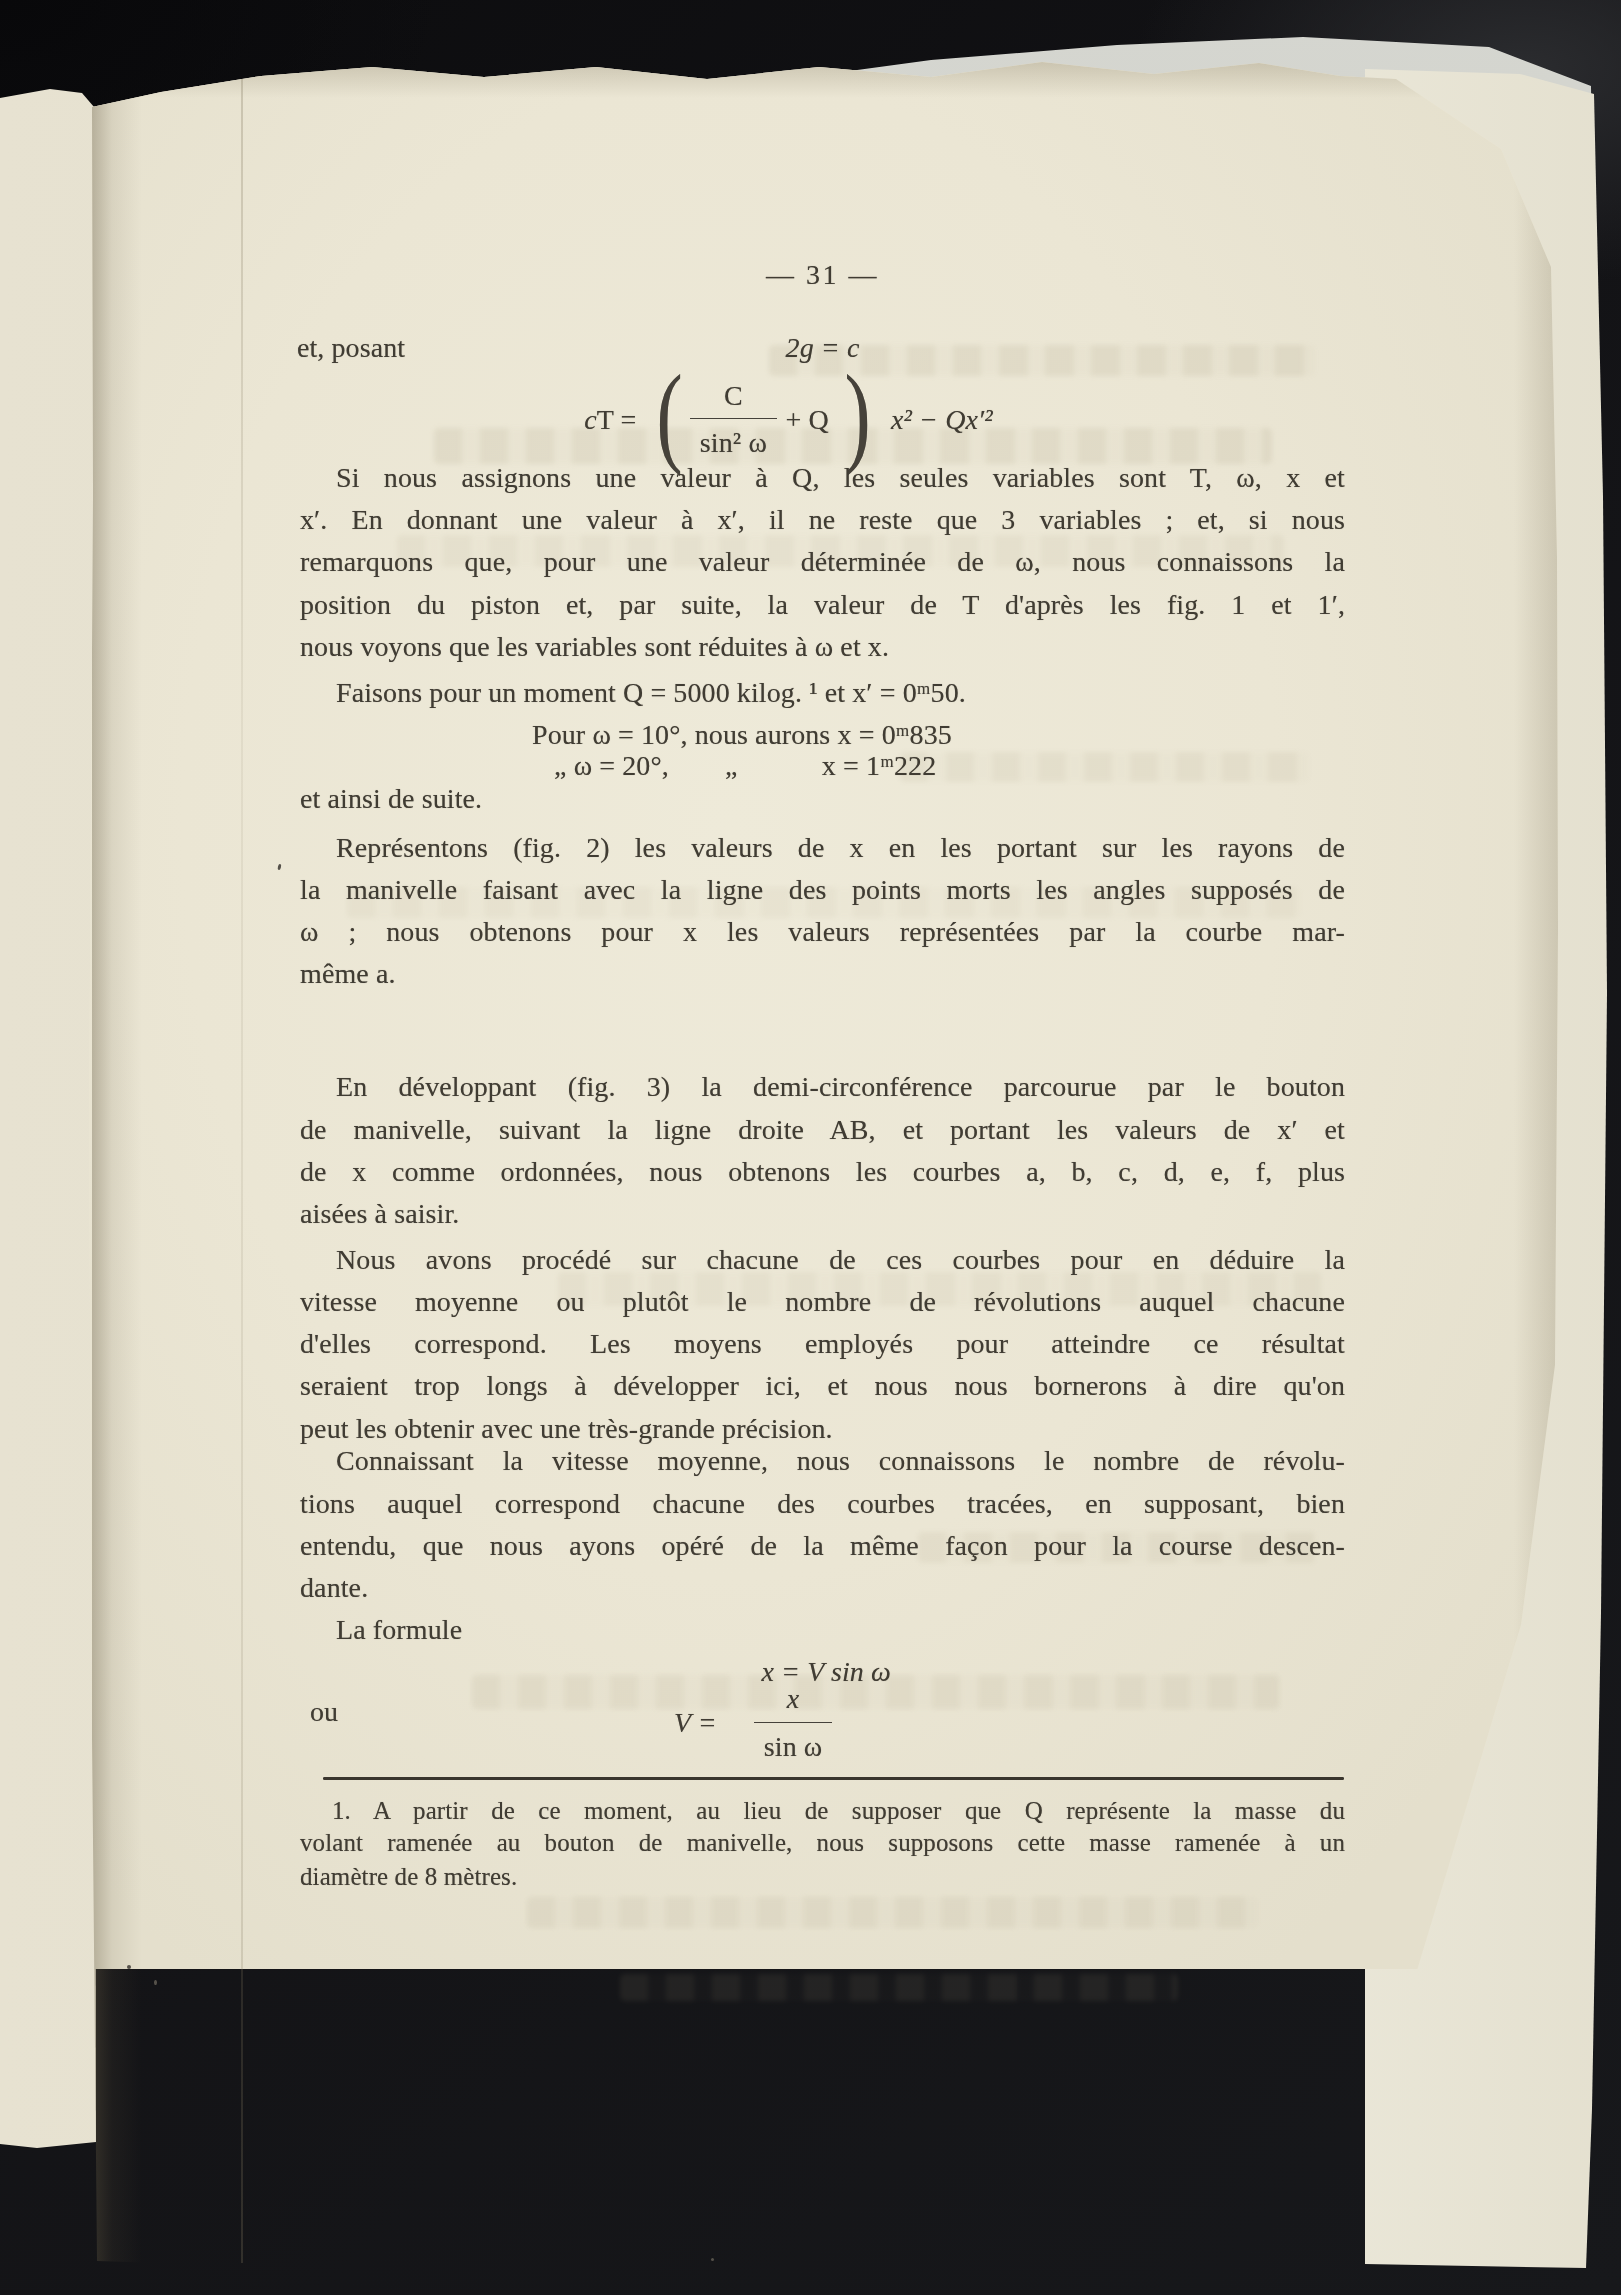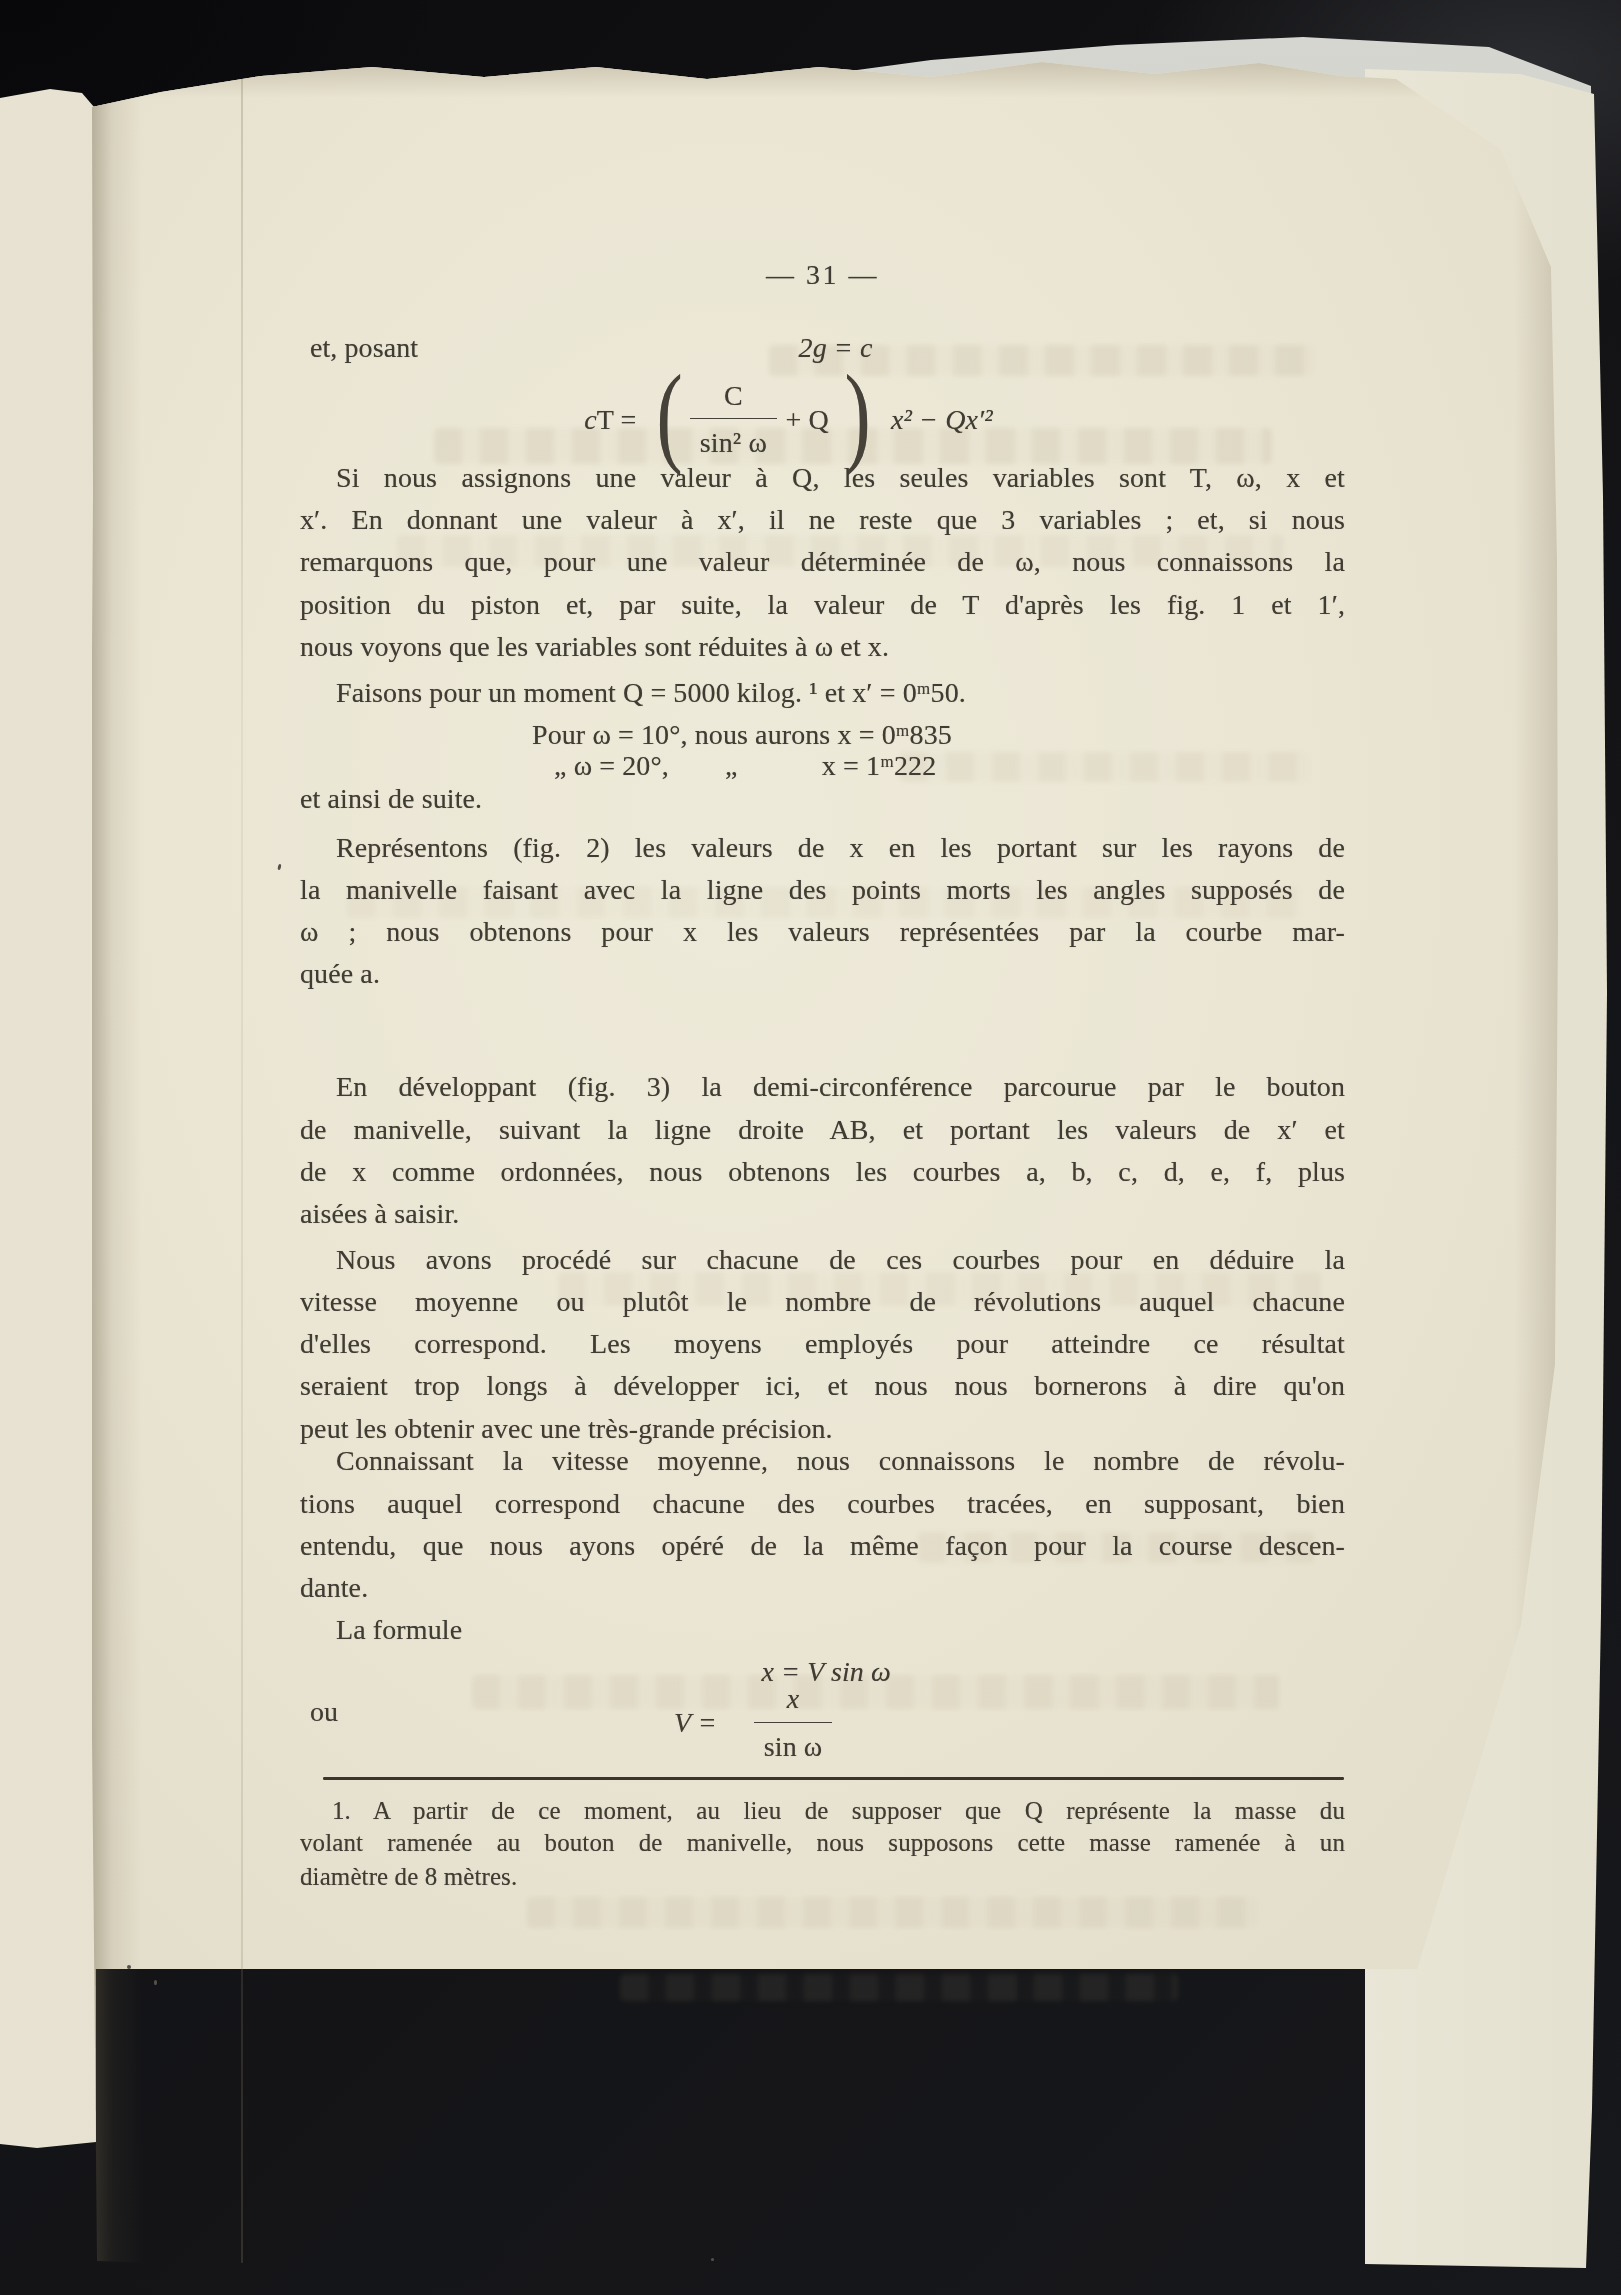--- a/index.html
+++ b/index.html
@@ -66,21 +66,21 @@
   .ln{left:300px; width:1045px;}
   .j{text-align:justify; text-align-last:justify; text-justify:inter-word;}
   .ind{text-indent:36px;}
   .center{text-align:center;}
   .fn{font-size:25px; line-height:34px;}
   .find{text-indent:32px;}
   .it{font-style:italic;}
 
   .pageno{letter-spacing:2.5px;}
 
-  .introline{left:300px; width:1045px;margin-left:13px;}
+  .introline{left:300px; width:1045px;}
   .introline .lbl{position:absolute; left:-3.1px; top:0;}
 
   .eq1{left:300px; width:1045px; top:363px; height:112px; display:flex; align-items:center; justify-content:center; transform:translateX(-34px);}
   .eq1 .gap{margin-right:13.6px;}
   .paren{font-size:112px; line-height:.78; font-weight:400; transform:scaleX(.7); margin:0 1.2px; padding-bottom:8.7px; color:#46423a;}
   .frac{display:inline-flex; flex-direction:column; align-items:center; vertical-align:middle;}
   .frac .num{padding:0 10px 4.3px;}
   .frac .den{border-top:1.9px solid #45413a; padding:5px 10px 0; white-space:nowrap;font-family:Liberation Serif, serif;}
   .plus{margin:0 8.7px;}
   .tail{margin-left:13.6px; white-space:nowrap;text-align:right;}
@@ -151,21 +151,21 @@
     <div class="txt ln" style="top:628px">nous voyons que les variables sont réduites à ω et x.</div>
 
     <div class="txt ln ind" style="top:674px">Faisons pour un moment Q = 5000 kilog. ¹ et x′ = 0ᵐ50.</div>
     <div class="txt" style="left:532px;top:716px;white-space:nowrap">Pour ω = 10°, nous aurons x = 0ᵐ835</div>
     <div class="txt" style="left:554px;top:747px;white-space:nowrap">„ ω = 20°,  „   x = 1ᵐ222</div>
     <div class="txt ln" style="top:780px">et ainsi de suite.</div>
 
     <div class="txt ln j ind" style="top:829px">Représentons (fig. 2) les valeurs de x en les portant sur les rayons de</div>
     <div class="txt ln j" style="top:871px">la manivelle faisant avec la ligne des points morts les angles supposés de</div>
     <div class="txt ln j" style="top:913px">ω ; nous obtenons pour x les valeurs représentées par la courbe mar-</div>
-    <div class="txt ln" style="top:955px">quée a.</div>
+    <div class="txt ln" style="top:955px">même a.</div>
 
 
     <div class="txt ln j ind" style="top:1068px">En développant (fig. 3) la demi-circonférence parcourue par le bouton</div>
     <div class="txt ln j" style="top:1111px">de manivelle, suivant la ligne droite AB, et portant les valeurs de x′ et</div>
     <div class="txt ln j" style="top:1153px">de x comme ordonnées, nous obtenons les courbes a, b, c, d, e, f, plus</div>
     <div class="txt ln" style="top:1195px">aisées à saisir.</div>
 
     <div class="txt ln j ind" style="top:1241px">Nous avons procédé sur chacune de ces courbes pour en déduire la</div>
     <div class="txt ln j" style="top:1283px">vitesse moyenne ou plutôt le nombre de révolutions auquel chacune</div>
     <div class="txt ln j" style="top:1325px">d'elles correspond. Les moyens employés pour atteindre ce résultat</div>

